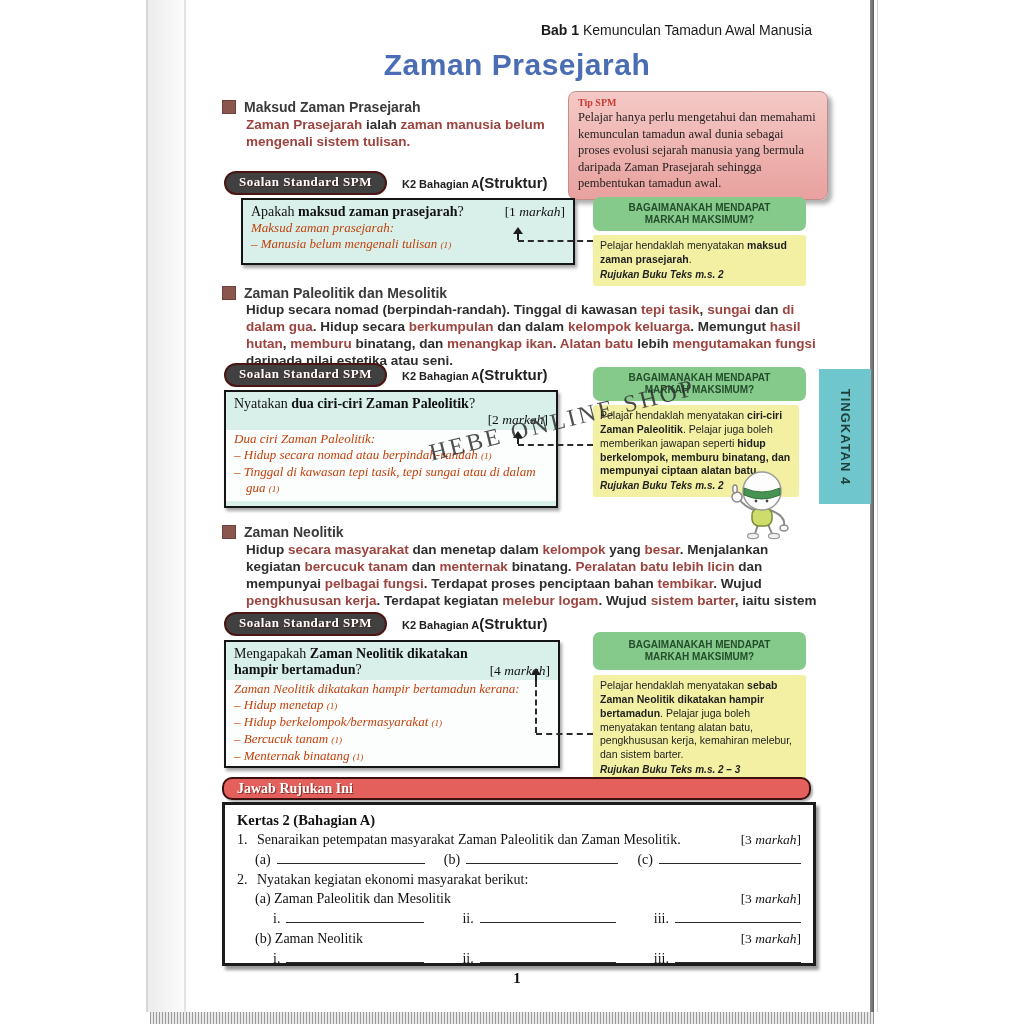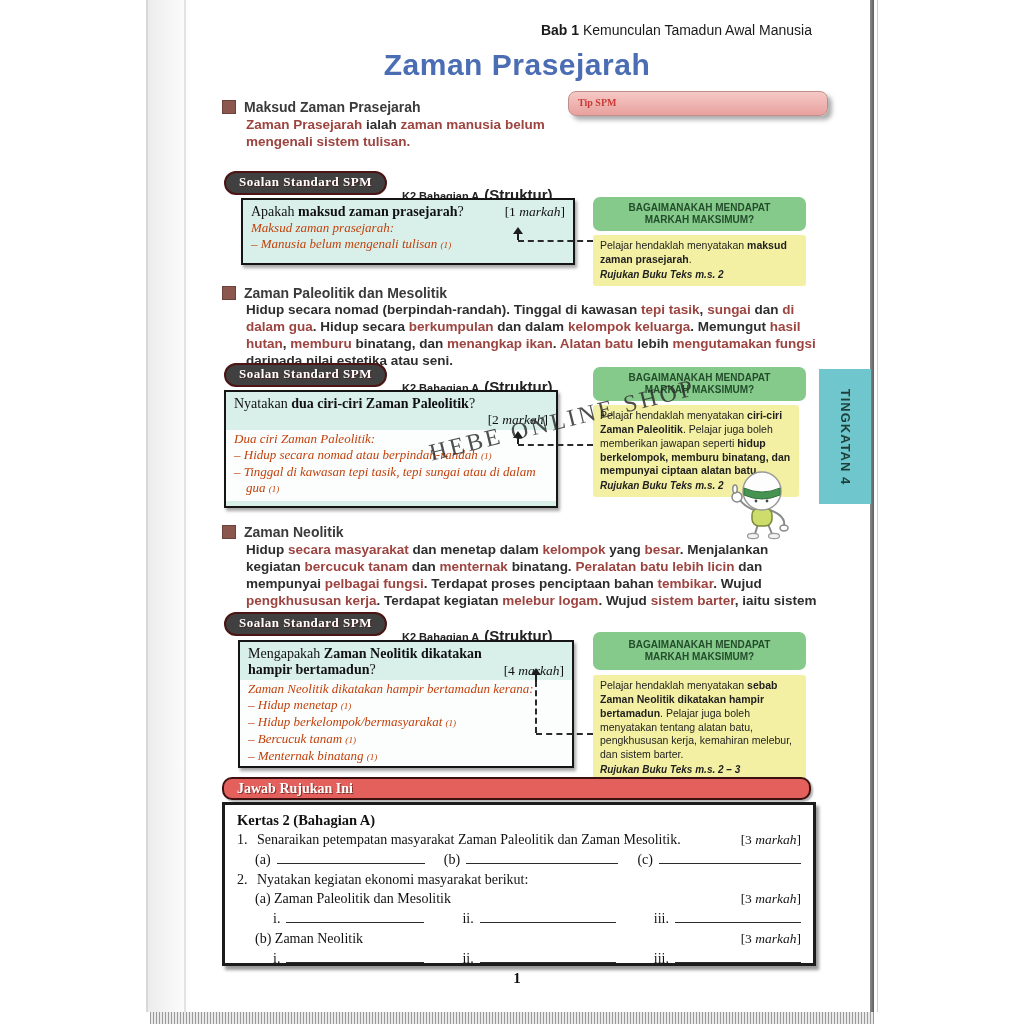--- a/index.html
+++ b/index.html
@@ -35,21 +35,21 @@
 
   .tip{left:568px;top:91px;width:240px;background:linear-gradient(180deg,#f5c9c6,#e8a19e);
     border:1px solid #c08f8c;border-radius:8px;box-shadow:4px 4px 4px rgba(110,110,110,.55);
     padding:5px 9px 7px;font-family:"Liberation Serif",serif;}
   .tip-title{font-weight:bold;font-size:10px;color:#c93a34;}
   .tip-body{font-size:12.5px;line-height:1.32;color:#1f1f1f;margin-top:1px;}
 
   .badge{background:#404040;border:2px solid #4a1512;border-radius:14px;color:#fff;
     font-family:"Liberation Serif",serif;font-weight:bold;font-size:13px;padding:1px 13px 3px;
     text-shadow:1px 1px 0 rgba(70,15,12,.6);display:inline-block;letter-spacing:0.5px;}
-  .k2row{display:flex;align-items:baseline;gap:5px;font-weight:bold;margin-top:12px;}
+  .k2row{display:flex;align-items:baseline;font-weight:bold;}
   .k2row .k2{font-size:11px;}
   .k2row .fmt{font-size:15px;}
 
   .qbox{background:#d9f0ea;border:2px solid #151515;box-shadow:2px 3px 3px rgba(0,0,0,.35);overflow:hidden;}
   .q-head{padding:4px 8px 2px;background:#d9f0ea;position:relative;}
   .q-body{padding:1px 8px 4px;background:#fcfefd;}
   .q-line{font-family:"Liberation Serif",serif;font-size:14px;color:#111;}
   .q-flex{display:flex;justify-content:space-between;align-items:baseline;}
   .marks{font-family:"Liberation Serif",serif;font-size:13.5px;color:#111;white-space:nowrap;}
   .marks-r{text-align:right;}
@@ -119,20 +119,21 @@
   <div class="abs page-title">Zaman Prasejarah</div>
 
   <div class="abs sec-head" style="left:222px;top:99px;">
     <span class="bullet"></span>
     <span>Maksud Zaman Prasejarah</span>
   </div>
   <div class="abs body-p" style="left:246px;top:116px;width:335px;"><span class="run-m">Zaman Prasejarah </span><span>ialah </span><span class="run-m">zaman manusia belum mengenali sistem tulisan.</span></div>
 
   <div class="abs tip">
     <div class="tip-title">Tip SPM</div>
+    <div class="tip-body">Pelajar hanya perlu mengetahui dan memahami kemunculan tamadun awal dunia sebagai proses evolusi sejarah manusia yang bermula daripada Zaman Prasejarah sehingga pembentukan tamadun awal.</div>
   </div>
 
   <div class="abs badge" style="left:224px;top:171px;">Soalan Standard SPM</div>
   <div class="abs k2row" style="left:402px;top:174px;">
     <span class="k2">K2 Bahagian A</span>
     <span class="fmt">(Struktur)</span>
   </div>
   <div class="abs qbox" style="left:241px;top:198px;width:330px;height:63px;">
     <div class="q-head">
       <div class="q-flex">
@@ -207,21 +208,21 @@
     <span class="bullet"></span>
     <span>Zaman Neolitik</span>
   </div>
   <div class="abs body-p" style="left:246px;top:541px;width:574px;"><span>Hidup </span><span class="run-m">secara masyarakat</span><span> dan menetap dalam </span><span class="run-m">kelompok</span><span> yang </span><span class="run-m">besar</span><span>. Menjalankan kegiatan </span><span class="run-m">bercucuk tanam</span><span> dan </span><span class="run-m">menternak</span><span> binatang. </span><span class="run-m">Peralatan batu lebih licin</span><span> dan mempunyai </span><span class="run-m">pelbagai fungsi</span><span>. Terdapat proses penciptaan bahan </span><span class="run-m">tembikar</span><span>. Wujud </span><span class="run-m">pengkhususan kerja</span><span>. Terdapat kegiatan </span><span class="run-m">melebur logam</span><span>. Wujud </span><span class="run-m">sistem barter</span><span>, iaitu sistem pertukaran barangan.</span></div>
 
   <div class="abs badge" style="left:224px;top:612px;">Soalan Standard SPM</div>
   <div class="abs k2row" style="left:402px;top:615px;">
     <span class="k2">K2 Bahagian A</span>
     <span class="fmt">(Struktur)</span>
   </div>
-  <div class="abs qbox" style="left:224px;top:640px;width:332px;height:124px;margin-left:14px;">
+  <div class="abs qbox" style="left:224px;top:640px;width:332px;height:124px;">
     <div class="q-head" style="padding-right:80px;">
       <div class="q-line" style="font-weight:normal;"><span>Mengapakah </span><span class="run-b">Zaman Neolitik dikatakan hampir bertamadun</span><span>?</span></div>
       <span class="marks" style="position:absolute;right:8px;top:21px;"><span>[4 </span><span class="run-i">markah</span><span>]</span></span>
     </div>
     <div class="q-body">
       <div class="ans ans-intro">Zaman Neolitik dikatakan hampir bertamadun kerana:</div>
       <div class="ans"><span>–  Hidup menetap </span><span class="run-s">(1)</span></div>
       <div class="ans"><span>–  Hidup berkelompok/bermasyarakat </span><span class="run-s">(1)</span></div>
       <div class="ans"><span>–  Bercucuk tanam </span><span class="run-s">(1)</span></div>
       <div class="ans"><span>–  Menternak binatang </span><span class="run-s">(1)</span></div>

